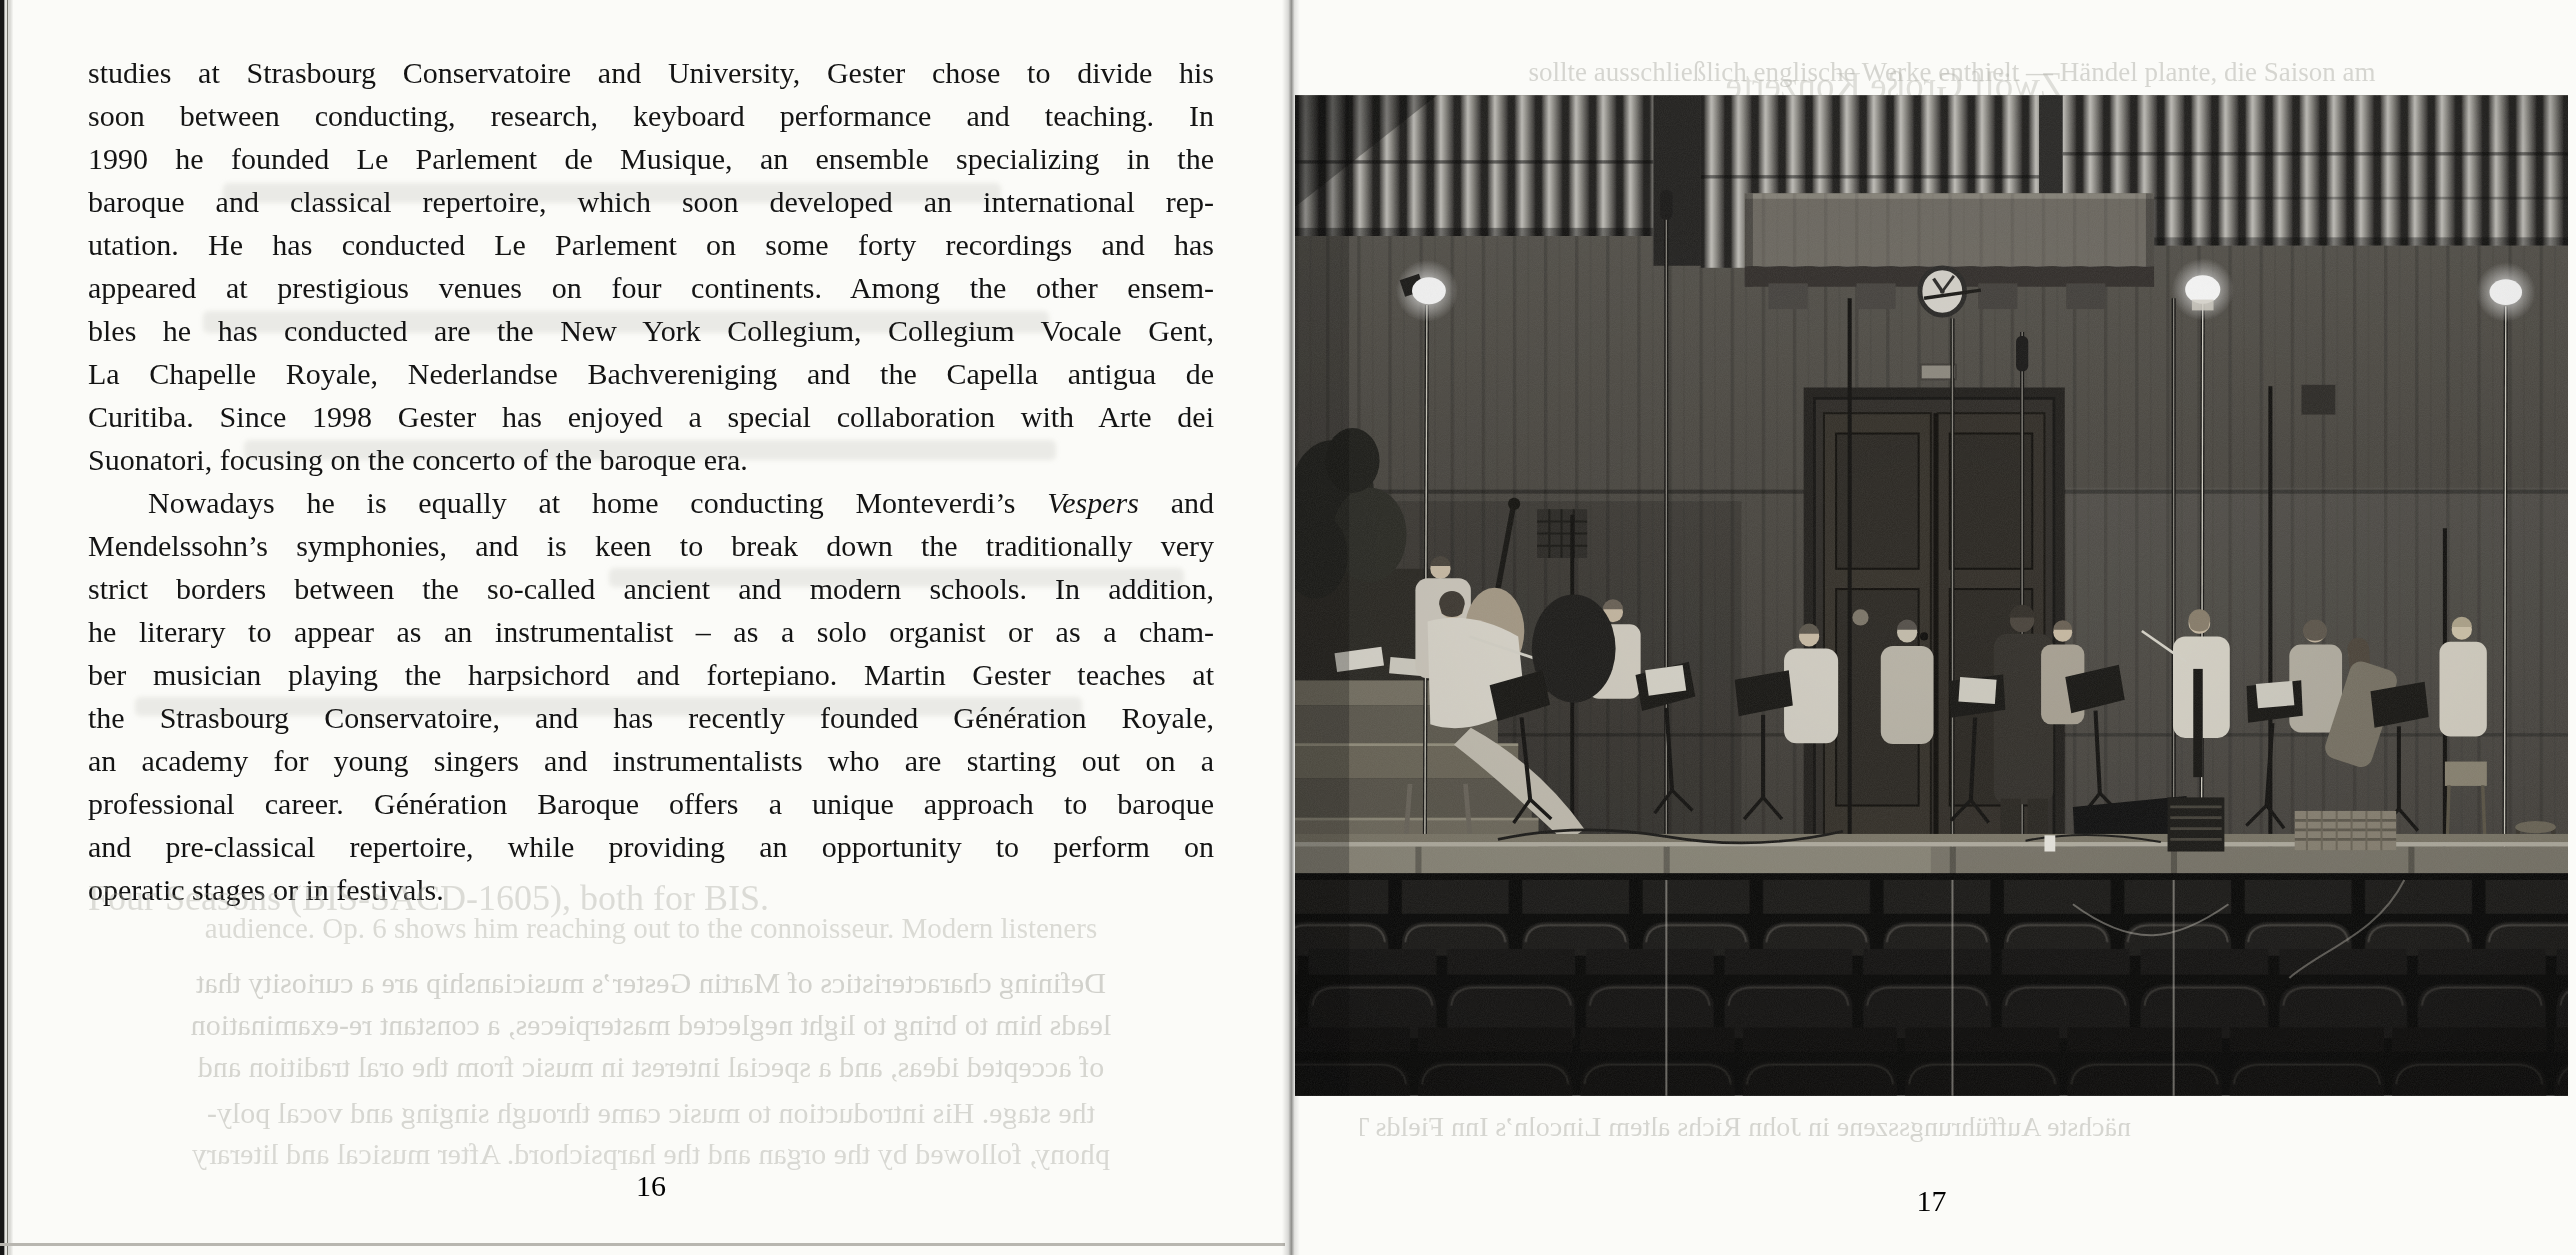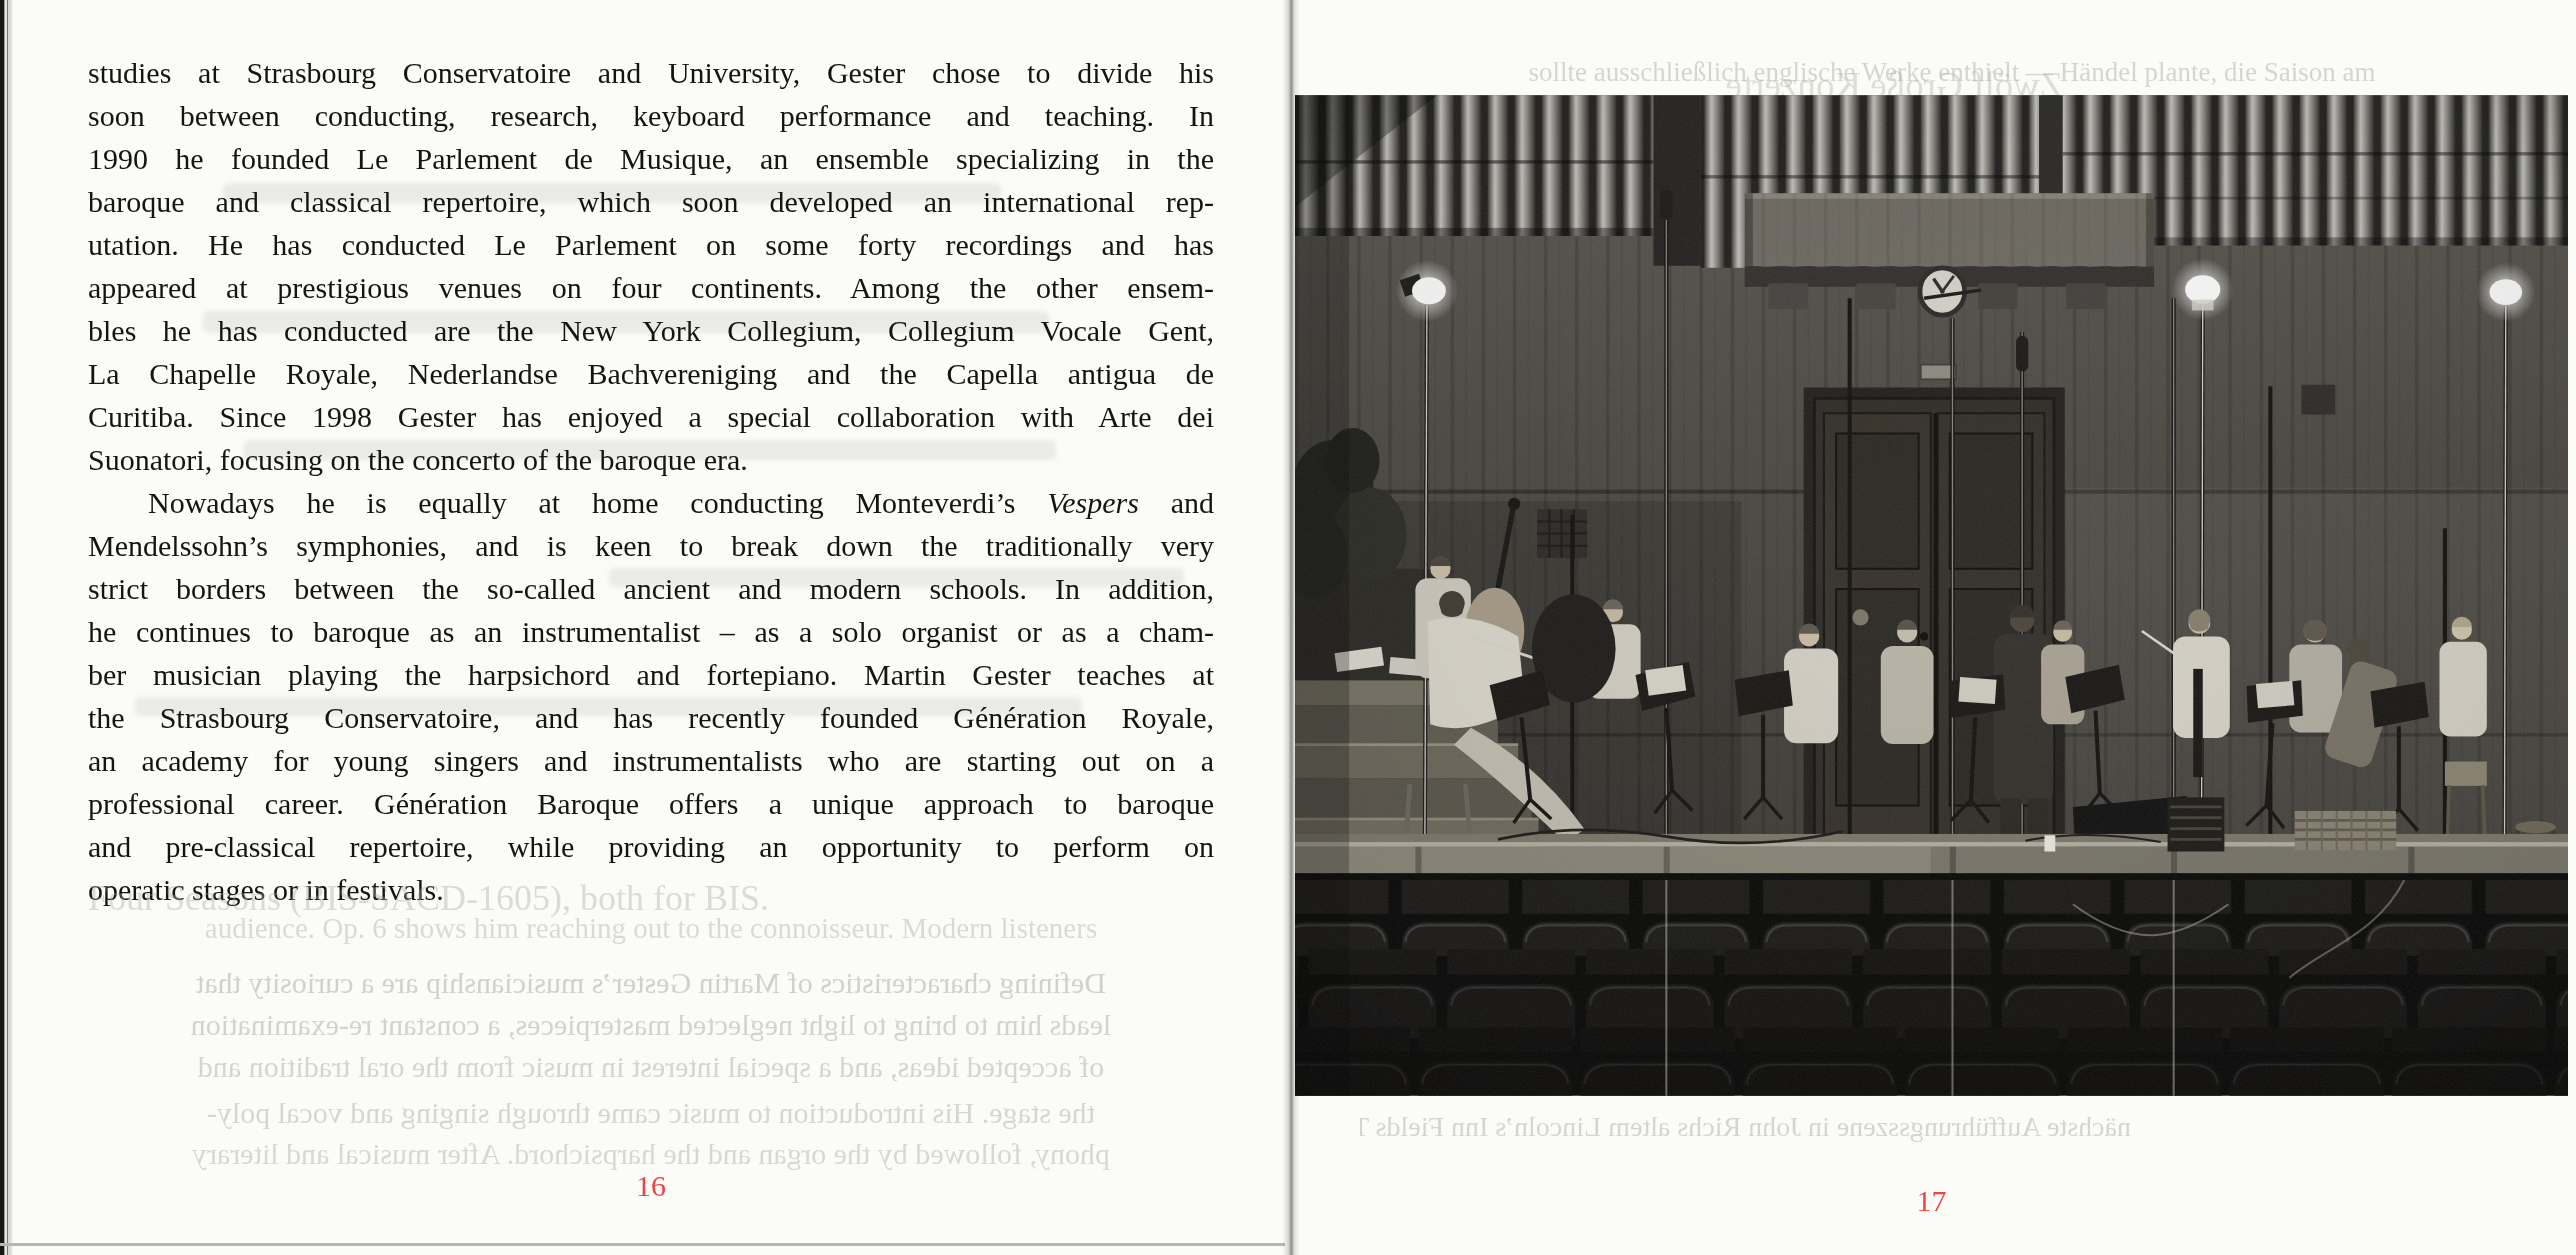--- a/index.html
+++ b/index.html
@@ -17,21 +17,21 @@
       
       white-space:normal;}
   .tl.last{text-align-last:left;}
   .tl.ind{text-indent:60px;}
   .tl i{}
   
   .smudge{position:absolute;background:rgba(168,168,158,.20);filter:blur(2.7px);border-radius:5.4px;}
   
   .ghost{position:absolute;color:#a9a9a1;text-align:center;white-space:nowrap;overflow:hidden;}
   .ghost.mir{transform:scaleX(-1);}
-  .pagenum{position:absolute;font-size:30px;color:#ef4444;text-align:center;}
+  .pagenum{position:absolute;font-size:30px;color:#000000;text-align:center;}
   
   .photo{position:absolute;left:1295px;top:95px;width:1273px;height:1001px;}
 </style>
 </head>
 <body>
 
 <div class="scan-edge-left"></div>
 <div class="scan-edge-bottom"></div>
 <div class="gutter"></div>
 
@@ -50,21 +50,21 @@
       <div class="tl"><span>baroque and classical repertoire, which soon developed an international rep-</span></div>
       <div class="tl"><span>utation. He has conducted Le Parlement on some forty recordings and has</span></div>
       <div class="tl"><span>appeared at prestigious venues on four continents. Among the other ensem-</span></div>
       <div class="tl"><span>bles he has conducted are the New York Collegium, Collegium Vocale Gent,</span></div>
       <div class="tl"><span>La Chapelle Royale, Nederlandse Bachvereniging and the Capella antigua de</span></div>
       <div class="tl"><span>Curitiba. Since 1998 Gester has enjoyed a special collaboration with Arte dei</span></div>
       <div class="tl last"><span>Suonatori, focusing on the concerto of the baroque era.</span></div>
       <div class="tl ind"><span>Nowadays he is equally at home conducting Monteverdi’s </span><i>Vespers</i><span> and</span></div>
       <div class="tl"><span>Mendelssohn’s symphonies, and is keen to break down the traditionally very</span></div>
       <div class="tl"><span>strict borders between the so-called ancient and modern schools. In addition,</span></div>
-      <div class="tl"><span>he continues to baroque as an instrumentalist – as a solo organist or as a cham-</span></div>
+      <div class="tl"><span>he literary to appear as an instrumentalist – as a solo organist or as a cham-</span></div>
       <div class="tl"><span>ber musician playing the harpsichord and fortepiano. Martin Gester teaches at</span></div>
       <div class="tl"><span>the Strasbourg Conservatoire, and has recently founded Génération Royale,</span></div>
       <div class="tl"><span>an academy for young singers and instrumentalists who are starting out on a</span></div>
       <div class="tl"><span>professional career. Génération Baroque offers a unique approach to baroque</span></div>
       <div class="tl"><span>and pre-classical repertoire, while providing an opportunity to perform on</span></div>
       <div class="tl last"><span>operatic stages or in festivals.</span></div>
     </div>
   <div>
       <div class="ghost" style="top: 877px; left: 88px; width: 1126px; font-size: 36px; text-align: left; opacity: 0.38;">Four Seasons (BIS-SACD-1605), both for BIS.</div>
       <div class="ghost" style="top: 912px; left: 88px; width: 1126px; font-size: 29px; opacity: 0.4;">audience. Op. 6 shows him reaching out to the connoisseur. Modern listeners</div>

